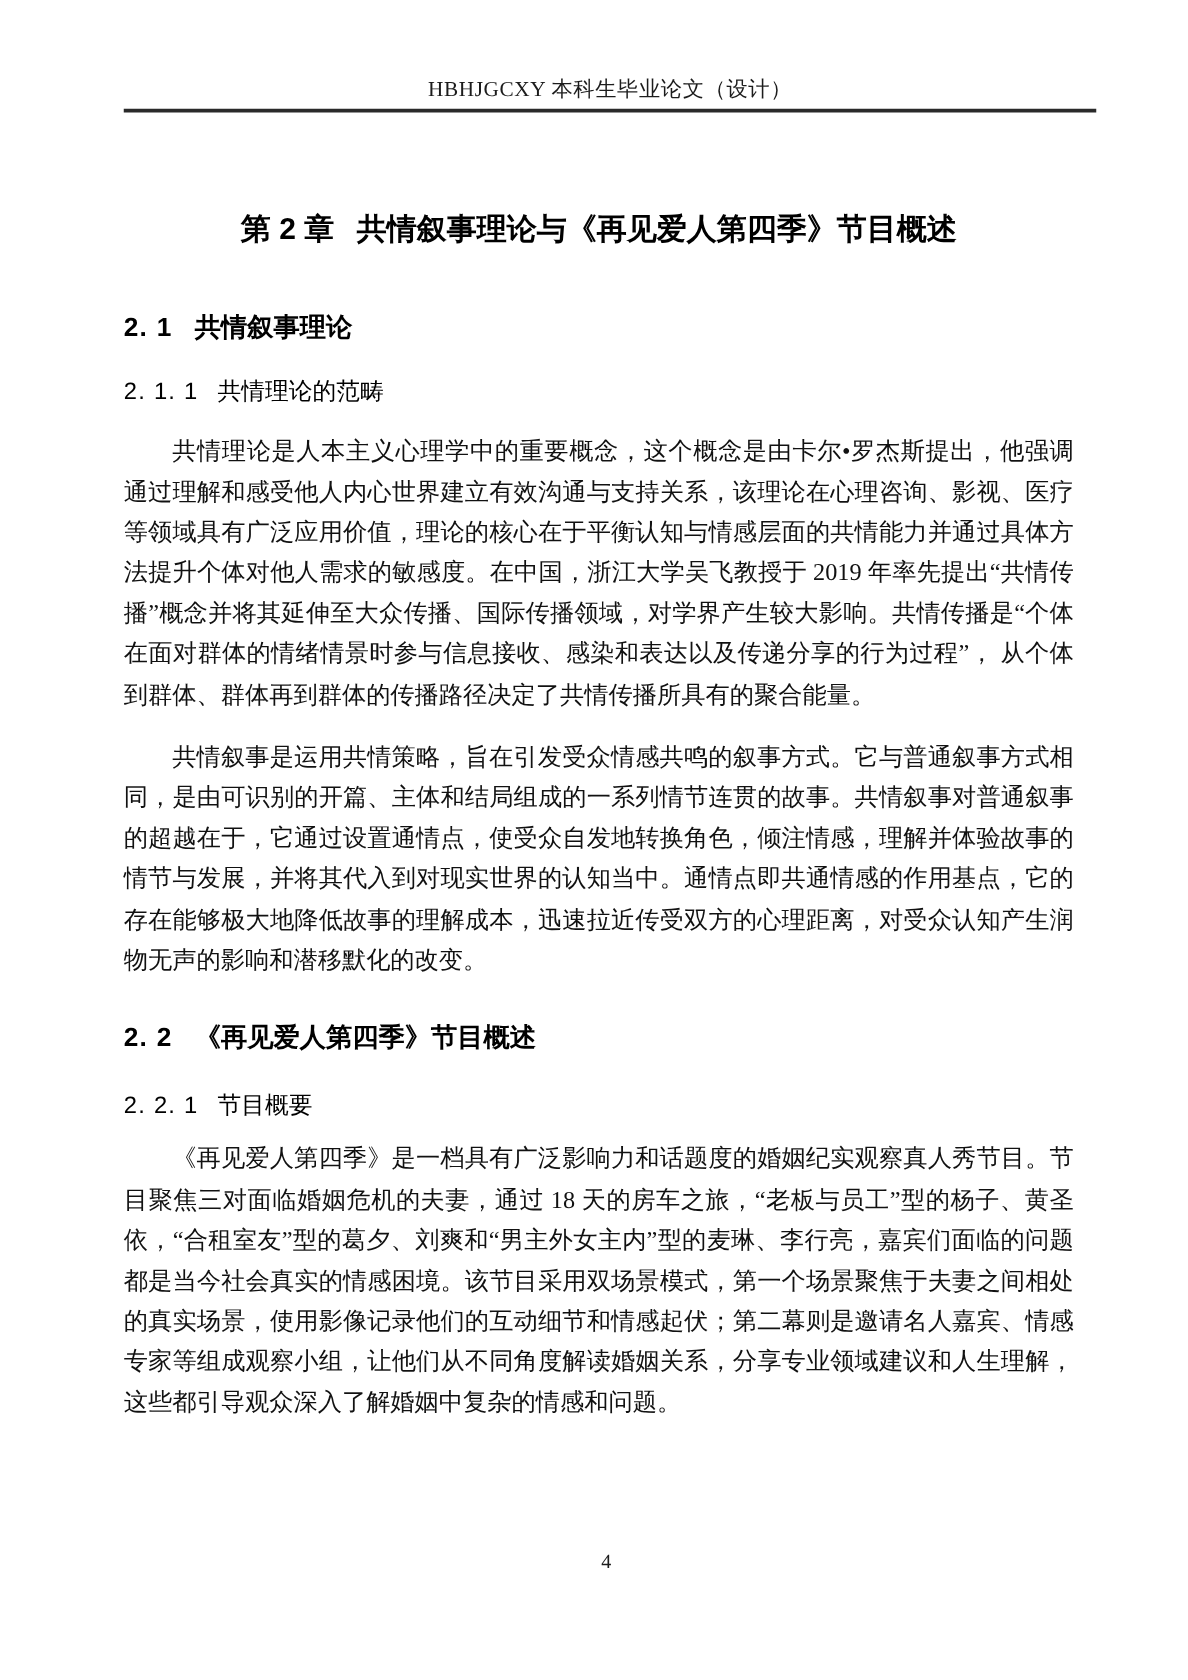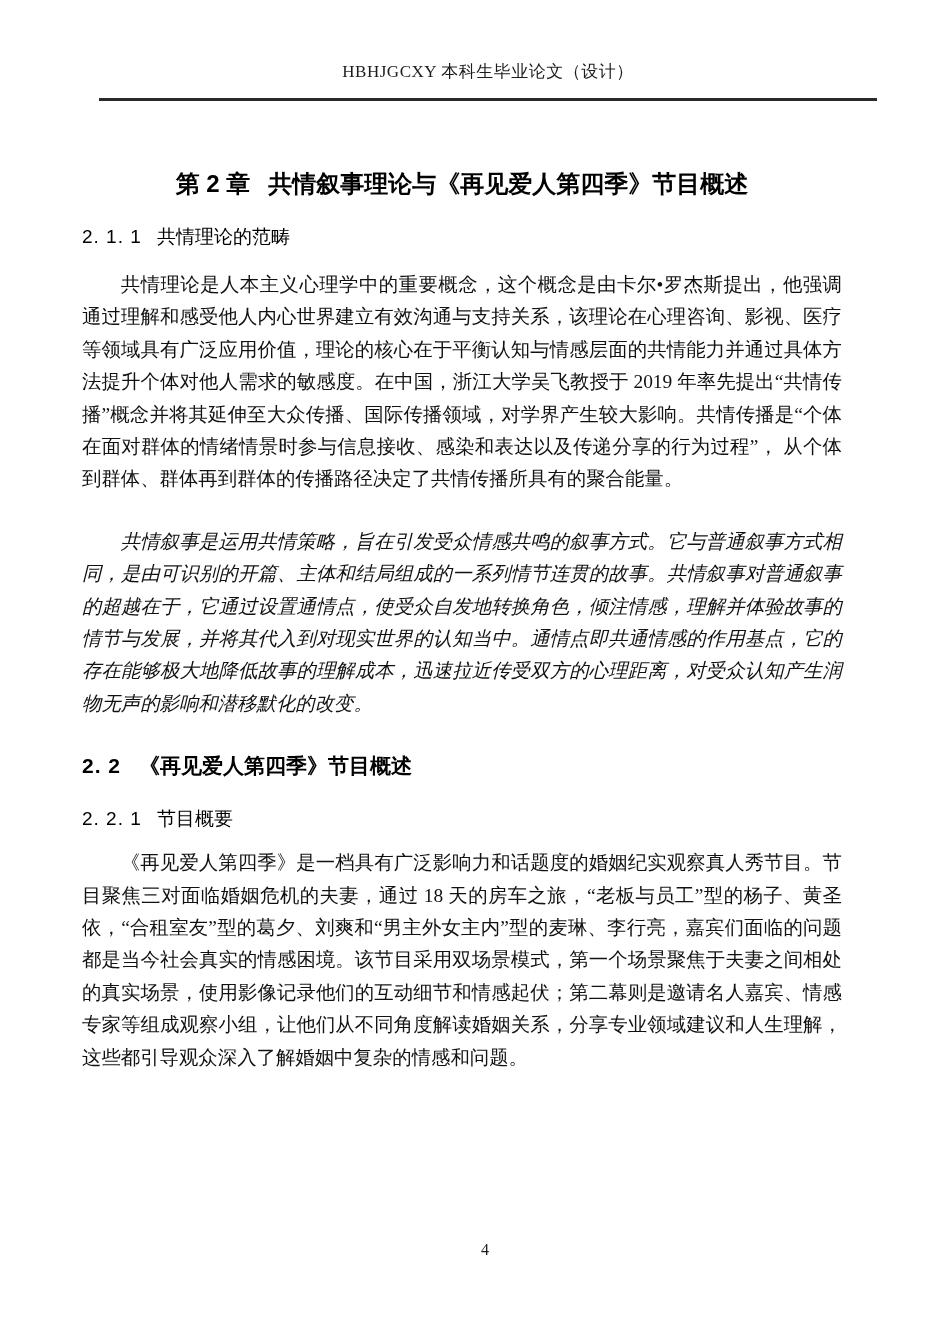--- a/index.html
+++ b/index.html
@@ -18,27 +18,27 @@
   }
   .doc-header {
     position: absolute;
     top: 60px;
     left: 99px;
     width: 778px;
     text-align: center;
     font-size: 17px;
     letter-spacing: 0.5px;
     color: #1c1c1c;
-    padding-bottom: 15px;
+    padding-bottom: 4px;
     border-bottom: 3px solid #2a2a2a;
   }
   .content {
     position: absolute;
     top: 0;
-    left: 82px;
+    left: 99px;
     width: 760px;
   }
   .chapter-title {
     margin: 168px 0 0 0;
     text-align: center;
     font-family: "Liberation Sans", "DejaVu Sans", sans-serif;
     font-weight: bold;
     font-size: 24px;
     line-height: 1.3;
     color: #000000;
@@ -69,21 +69,21 @@
     line-height: 32.4px;
     text-align: justify;
     text-indent: 2em;
     color: #111111;
   }
   
   #h-2-1   { margin-top: 50px; }
   #h-2-1-1 { margin-top: 26px; }
   #p-2-1-1 { margin-top: 19px; }
   #h-2-1-2 { margin-top: 17px; }
-  #p-2-1-2 { margin-top: 30px; font-style: italic; }
+  #p-2-1-2 { margin-top: 18px; }
   #h-2-2   { margin-top: 32px; }
   #h-2-2-1 { margin-top: 28px; }
   #p-2-2-1 { margin-top: 15px; }
   #h-2-2-2 { margin-top: 16px; }
   .page-num {
     position: absolute;
     top: 1241px;
     left: 99px;
     width: 772px;
     text-align: center;
@@ -97,20 +97,21 @@
 <div class="page">
 
   <header class="doc-header">
     <span>HBHJGCXY 本科生毕业论文（设计）</span>
   </header>
 
   <main class="content">
 
     <h1 class="chapter-title"><span class="ch-num">第 2 章</span><span class="ch-text">共情叙事理论与《再见爱人第四季》节目概述</span></h1>
 
+    <h2 id="h-2-1" class="sec-heading"><span class="h-num">2. 1</span><span>共情叙事理论</span></h2>
 
     <h3 id="h-2-1-1" class="subsec-heading"><span class="h-num">2. 1. 1</span><span>共情理论的范畴</span></h3>
 
     <p id="p-2-1-1" class="body-para">共情理论是人本主义心理学中的重要概念，这个概念是由卡尔•罗杰斯提出，他强调通过理解和感受他人内心世界建立有效沟通与支持关系，该理论在心理咨询、影视、医疗等领域具有广泛应用价值，理论的核心在于平衡认知与情感层面的共情能力并通过具体方法提升个体对他人需求的敏感度。在中国，浙江大学吴飞教授于 2019 年率先提出“共情传播”概念并将其延伸至大众传播、国际传播领域，对学界产生较大影响。共情传播是“个体在面对群体的情绪情景时参与信息接收、感染和表达以及传递分享的行为过程”， 从个体到群体、群体再到群体的传播路径决定了共情传播所具有的聚合能量。</p>
 
 
     <p id="p-2-1-2" class="body-para">共情叙事是运用共情策略，旨在引发受众情感共鸣的叙事方式。它与普通叙事方式相同，是由可识别的开篇、主体和结局组成的一系列情节连贯的故事。共情叙事对普通叙事的超越在于，它通过设置通情点，使受众自发地转换角色，倾注情感，理解并体验故事的情节与发展，并将其代入到对现实世界的认知当中。通情点即共通情感的作用基点，它的存在能够极大地降低故事的理解成本，迅速拉近传受双方的心理距离，对受众认知产生润物无声的影响和潜移默化的改变。</p>
 
     <h2 id="h-2-2" class="sec-heading"><span class="h-num">2. 2</span><span>《再见爱人第四季》节目概述</span></h2>
 

